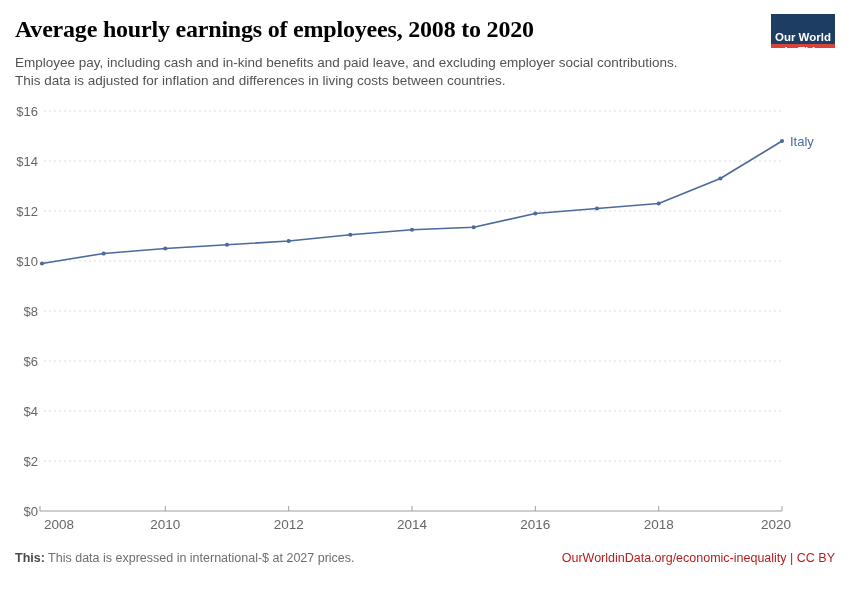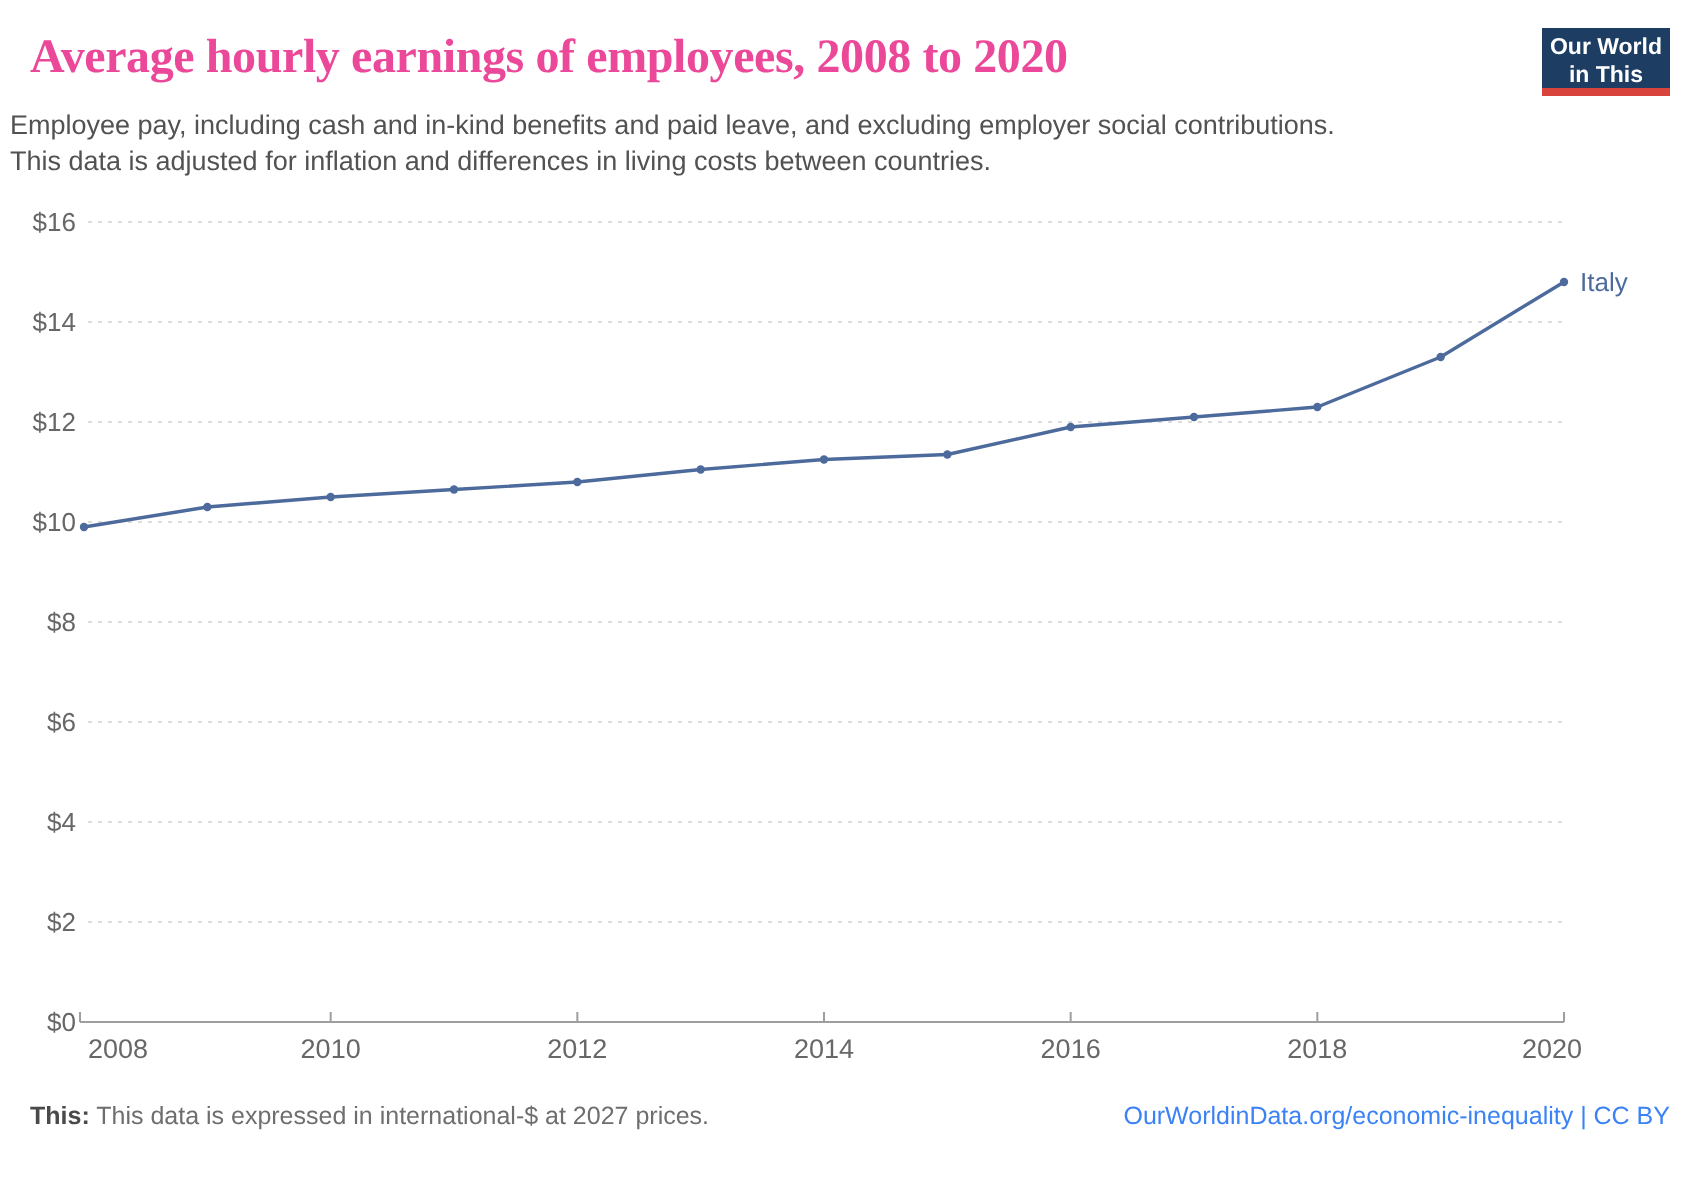--- a/index.html
+++ b/index.html
@@ -9,52 +9,52 @@
     position: relative;
     font-family: "Liberation Sans", "DejaVu Sans", sans-serif;
     overflow: hidden;
   }
   .stage { position: absolute; inset: 0; width: 850px; height: 600px; background: #fff; }
 
   
   .chart-title {
     position: absolute; left: 15px; top: 16px;
     font-family: "Liberation Serif", "DejaVu Serif", serif;
-    font-size: 24px; font-weight: 700; color: #ec4899;
+    font-size: 24px; font-weight: 700; color: #000000;
     letter-spacing: -0.2px; white-space: nowrap;
   }
   .chart-subtitle {
-    position: absolute; left: 5px; top: 54px;
+    position: absolute; left: 15px; top: 54px;
     font-size: 13.5px; color: #525252; line-height: 18px;
   }
   .subtitle-line { display: block; }
 
   
   .owid-logo {
     position: absolute; left: 771px; top: 14px;
     width: 64px; height: 34px;
     background: #1d3d63;
     border-bottom: 4px solid #d8433c;
     color: #ffffff; text-align: center;
     font-size: 11.5px; font-weight: 700; line-height: 14px;
-    padding-top: 3px;
+    padding-top: 16px;
     cursor: pointer;
   }
   .owid-logo span { display: block; }
 
   
   svg.plot { position: absolute; left: 0; top: 0; }
 
   
   .footer { position: absolute; left: 15px; top: 548px; width: 820px; font-size: 12.5px; }
   .footer-line { line-height: 21px; color: #6e6e6e; }
   .footer-label { font-weight: 700; color: #4a4a4a; }
   .footer-link {
     position: absolute; right: 0px; top: 0px;
-    color: #3b82f6; line-height: 21px; cursor: pointer; margin-left: 20px;
+    color: #b91c1c; line-height: 21px; cursor: pointer; margin-left: 20px;
   }
 </style>
 </head>
 <body>
 
 <div class="stage">
 
   <h1 class="chart-title">Average hourly earnings of employees, 2008 to 2020</h1>
 
   <p class="chart-subtitle">

